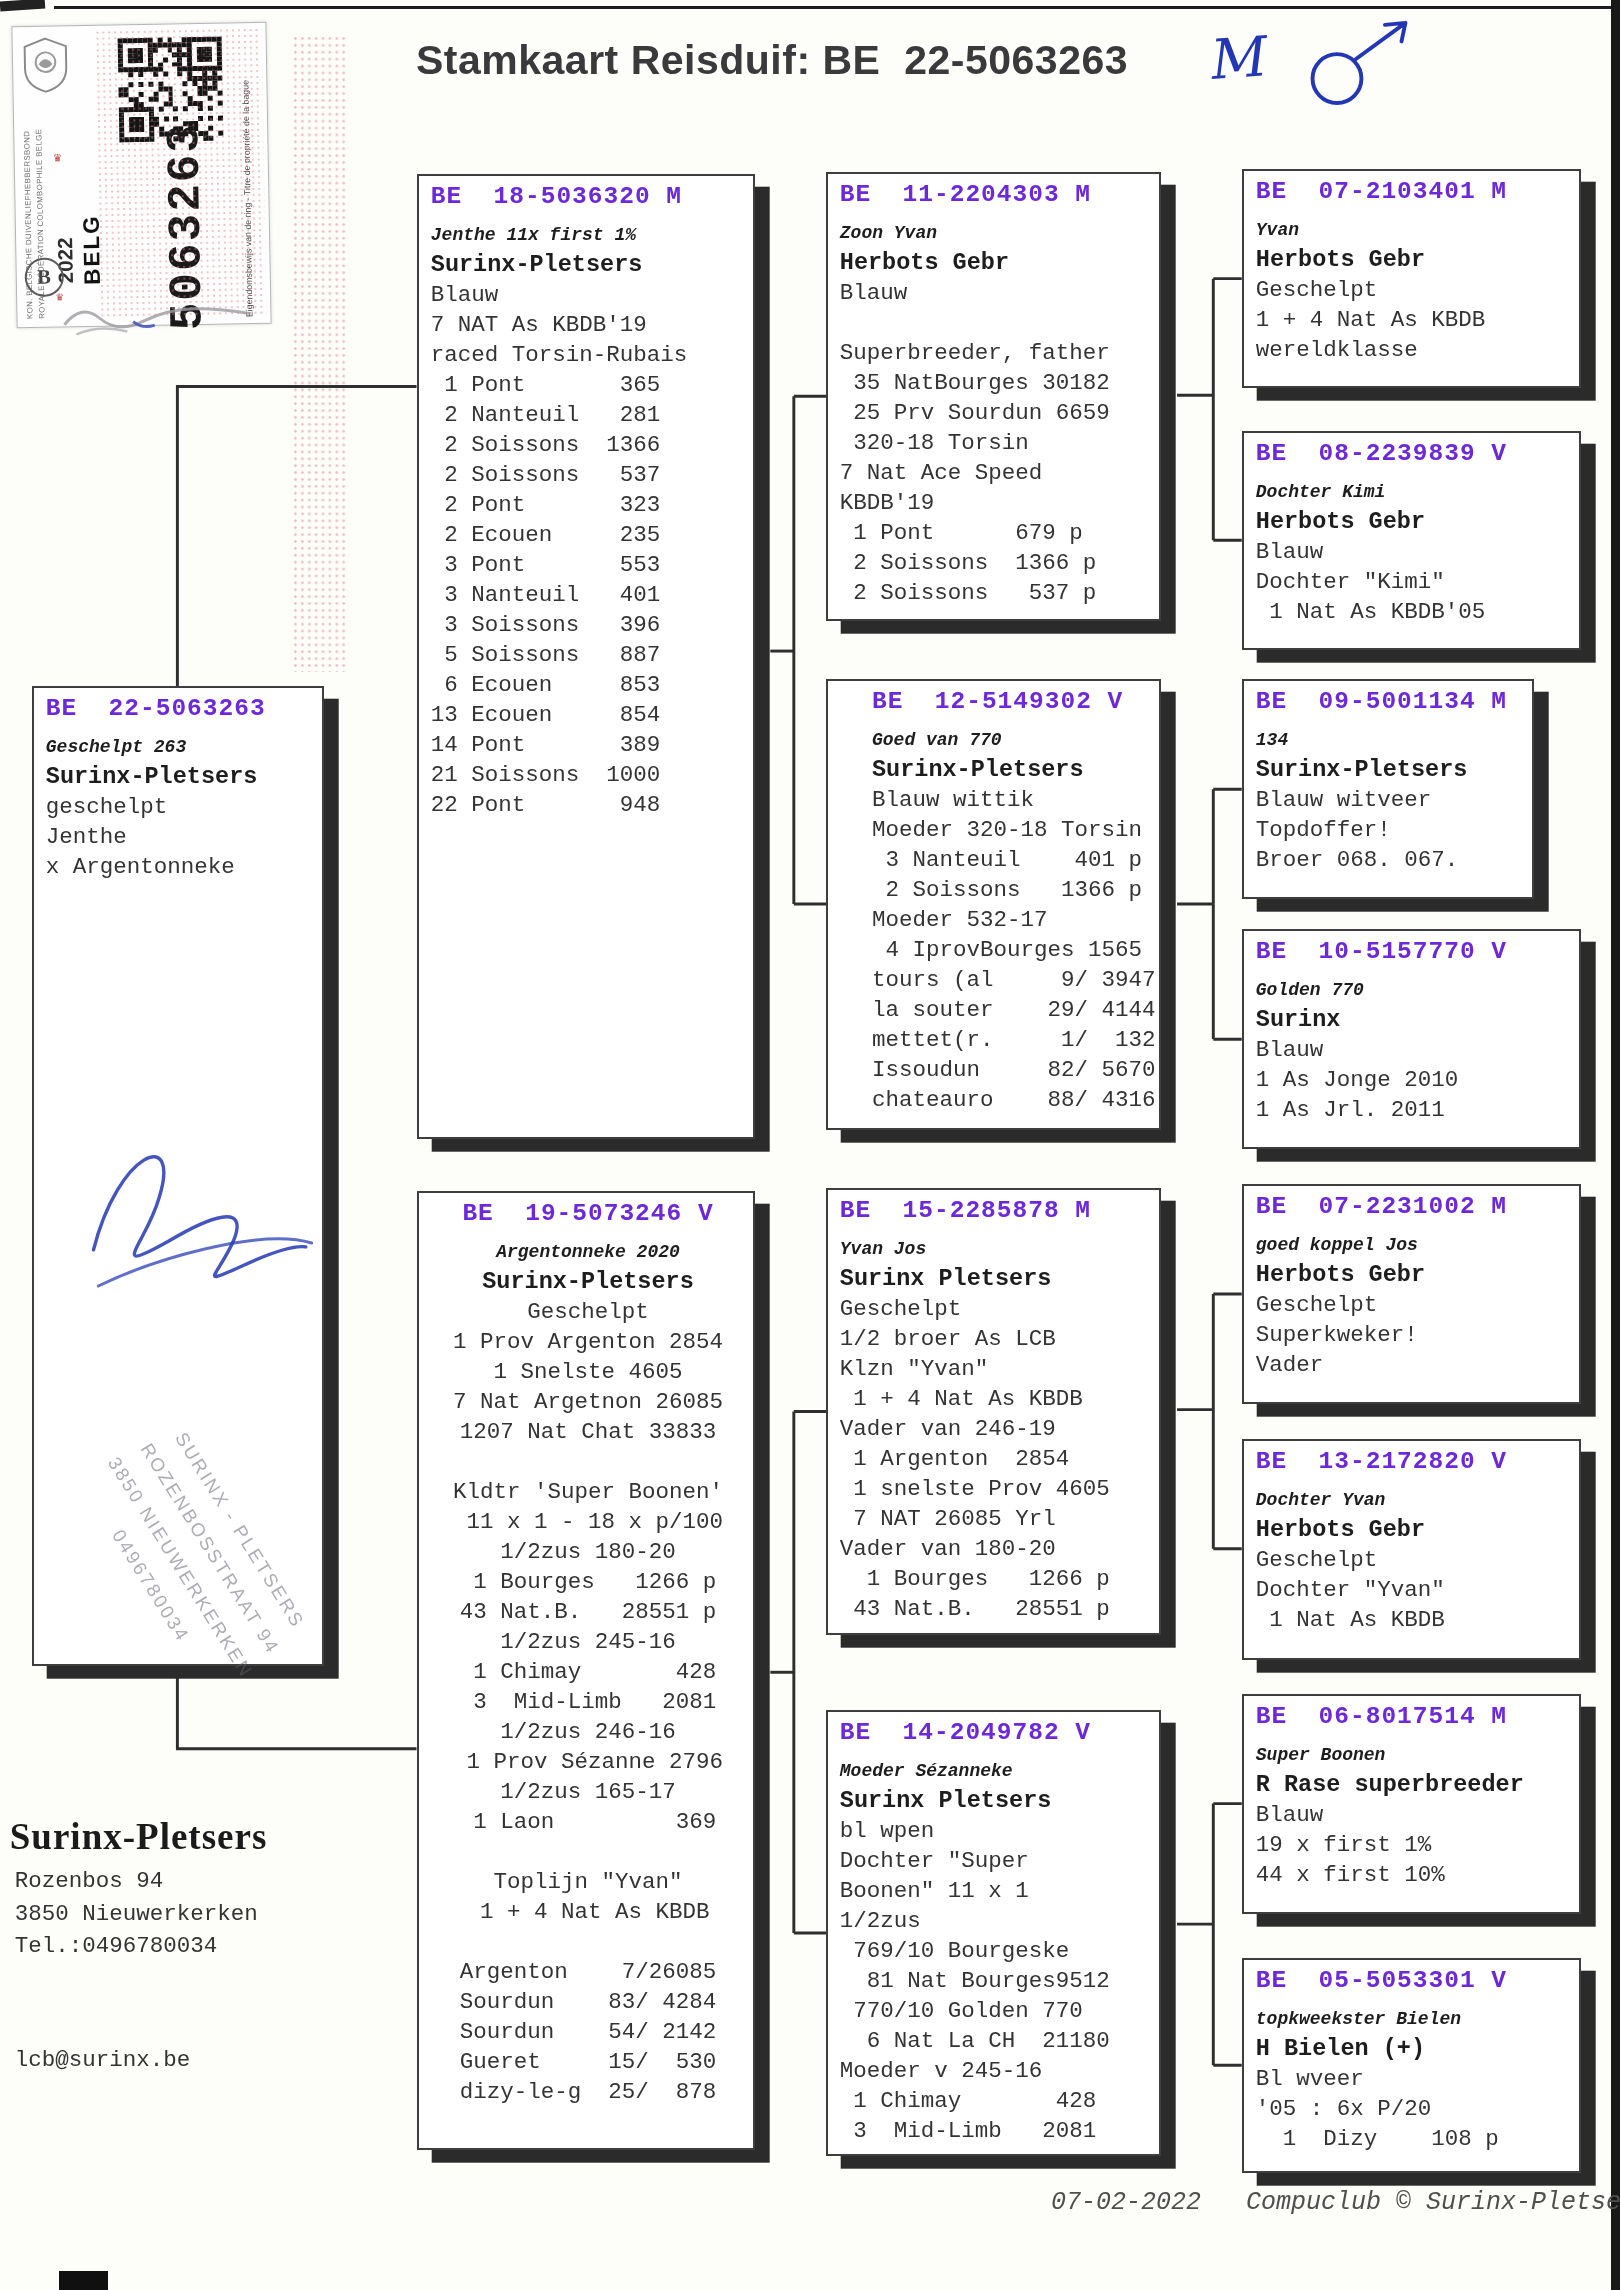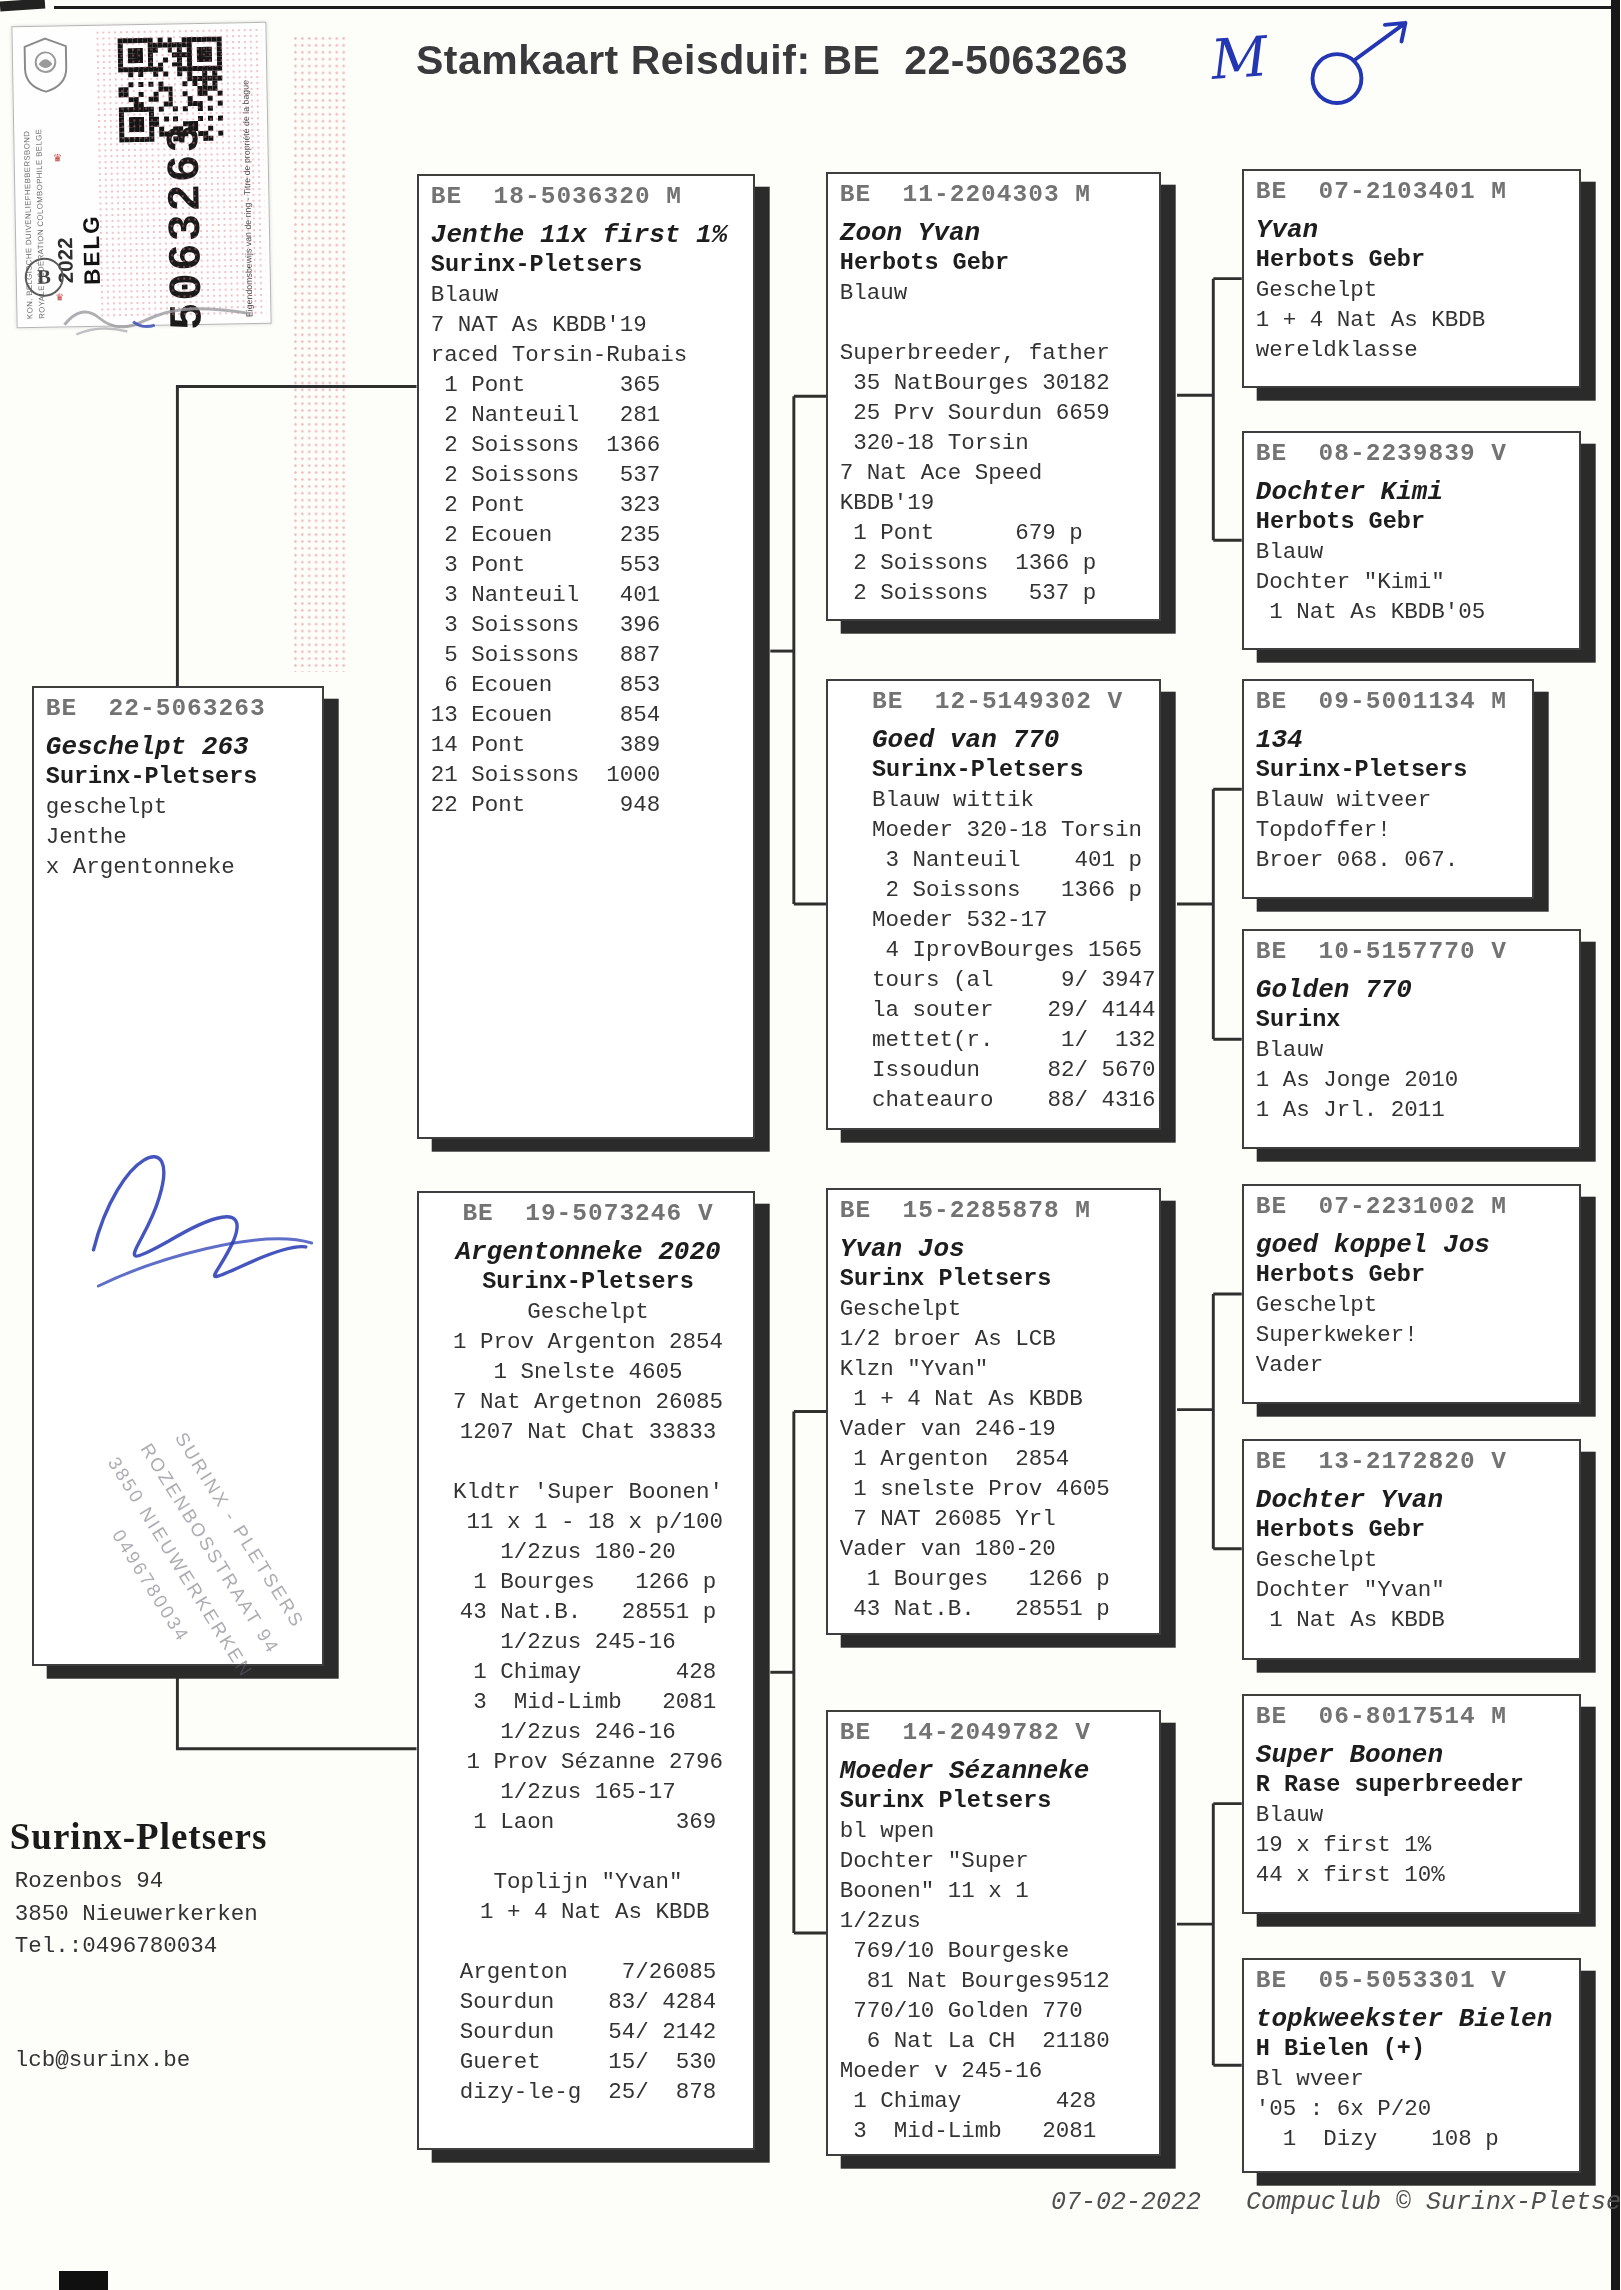--- a/index.html
+++ b/index.html
@@ -42,23 +42,23 @@
       font-weight:bold;font-size:20.6px;color:#444;}
   .crest{position:absolute;left:5.9px;top:7.8px;}
   .qr{position:absolute;left:102px;top:9.8px;width:110px;height:110px;background:#fff;padding:2.9px;
       box-sizing:border-box;display:grid;grid-template-columns:repeat(21,1fr);grid-template-rows:repeat(21,1fr);}
   .qr div{width:100%;height:100%;}
   .qr .on{background:#141414;}
 
   
   .pbox{position:absolute;background:#fff;border:2px solid #3e3e3e;box-sizing:border-box;
       box-shadow:14.7px 12.7px 0 0 #2b2b2b;padding:5.9px 7.8px 0 11.8px;}
-  .pbox-header{font-weight:bold;font-size:24.5px;line-height:29px;color:#737373;
+  .pbox-header{font-weight:bold;font-size:24.5px;line-height:29px;color:#6d28d9;
       letter-spacing:1px;white-space:pre;margin-bottom:8.8px;}
-  .pbox-name{font-weight:bold;font-style:italic;font-size:26px;line-height:30px;color:#1d1d1d;white-space:pre;}
+  .pbox-name{font-weight:bold;font-style:italic;font-size:18px;line-height:30px;color:#1d1d1d;white-space:pre;}
   .pbox-owner{font-weight:bold;font-size:23.5px;line-height:30px;color:#1d1d1d;white-space:pre;}
   .pbox-body .line{font-size:22.5px;line-height:30px;min-height:30px;color:#333;white-space:pre;}
 
   .b22 {left:32px;  top:686px; width:292px;height:980px;}
   .b18 {left:417px; top:174px; width:338px;height:965px;}
   .b19 {left:417px; top:1191px;width:338px;height:959px;text-align:center;}
   .b11 {left:826px; top:172px; width:335px;height:449px;}
   .b12 {left:826px; top:679px; width:335px;height:451px;padding-left:44px;}
   .b15 {left:826px; top:1188px;width:335px;height:447px;}
   .b14 {left:826px; top:1710px;width:335px;height:446px;}

